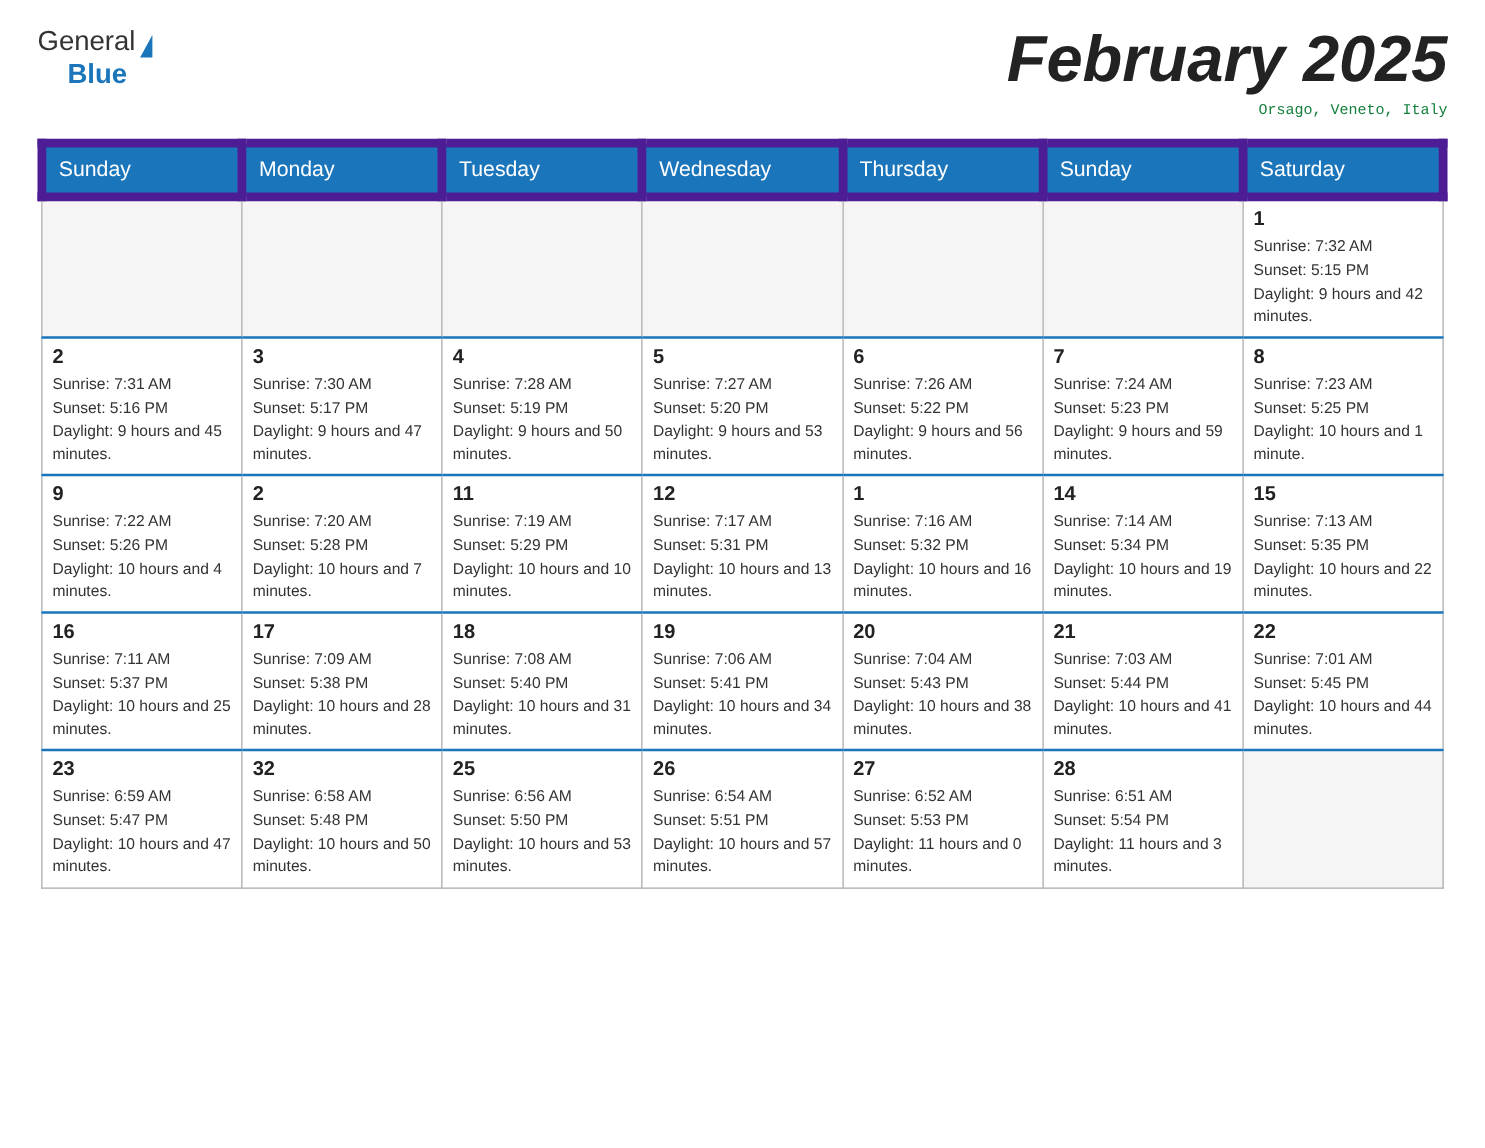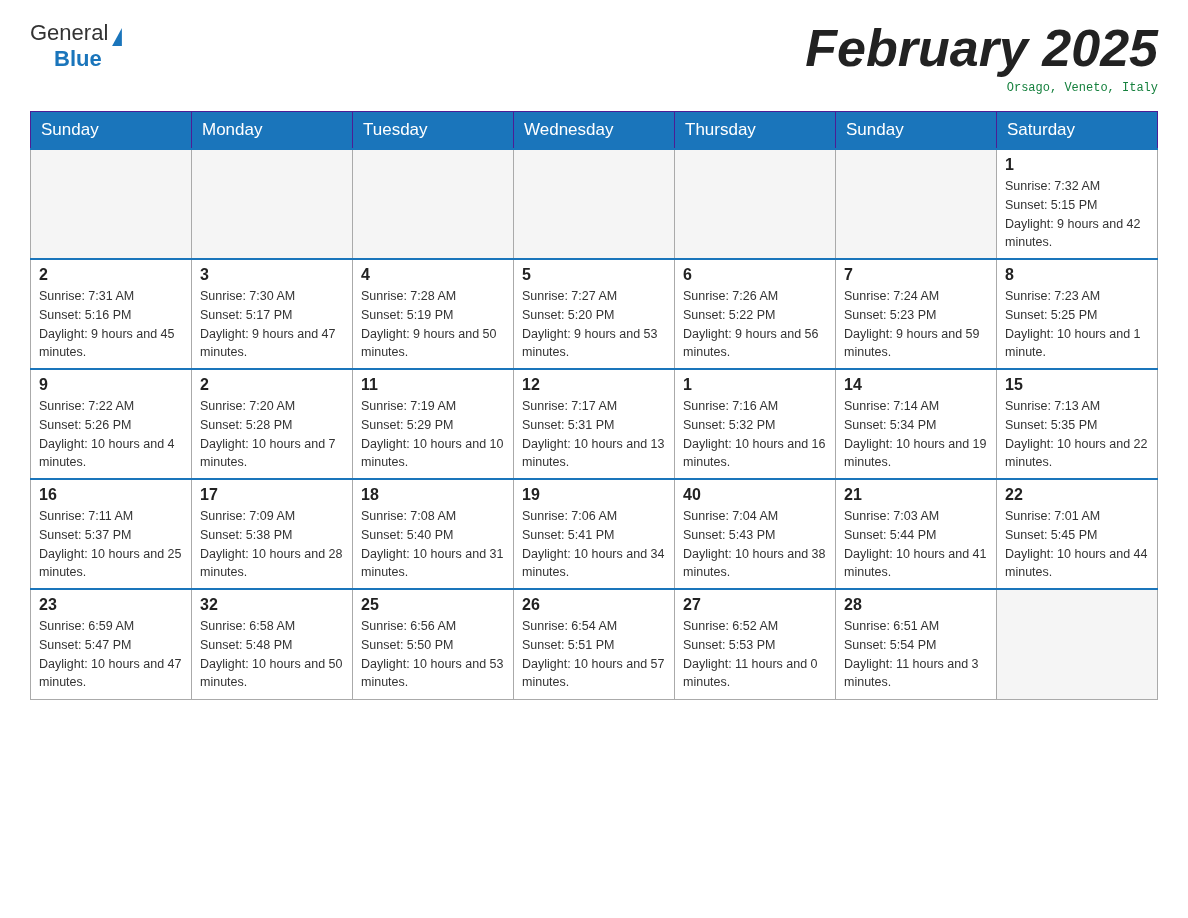--- a/index.html
+++ b/index.html
@@ -66,21 +66,21 @@
       border-collapse: collapse;
       table-layout: fixed;
     }
     .calendar th {
       background: #1a75bb;
       color: #fff;
       font-size: 17px;
       font-weight: normal;
       padding: 8px 10px;
       text-align: left;
-      border: 1px solid #4c1d95;
+      border: 7px solid #4c1d95;
     }
     .calendar td {
       border: 1px solid #aaa;
       vertical-align: top;
       padding: 6px 8px;
       height: 110px;
       font-size: 13px;
       color: #333;
     }
     .calendar td.empty {
@@ -215,21 +215,21 @@
         </td>
         <td>
           <span class="day-number">18</span>
           <div class="day-info">Sunrise: 7:08 AM<br>Sunset: 5:40 PM<br>Daylight: 10 hours and 31 minutes.</div>
         </td>
         <td>
           <span class="day-number">19</span>
           <div class="day-info">Sunrise: 7:06 AM<br>Sunset: 5:41 PM<br>Daylight: 10 hours and 34 minutes.</div>
         </td>
         <td>
-          <span class="day-number">40</span>
+          <span class="day-number">20</span>
           <div class="day-info">Sunrise: 7:04 AM<br>Sunset: 5:43 PM<br>Daylight: 10 hours and 38 minutes.</div>
         </td>
         <td>
           <span class="day-number">21</span>
           <div class="day-info">Sunrise: 7:03 AM<br>Sunset: 5:44 PM<br>Daylight: 10 hours and 41 minutes.</div>
         </td>
         <td>
           <span class="day-number">22</span>
           <div class="day-info">Sunrise: 7:01 AM<br>Sunset: 5:45 PM<br>Daylight: 10 hours and 44 minutes.</div>
         </td>

